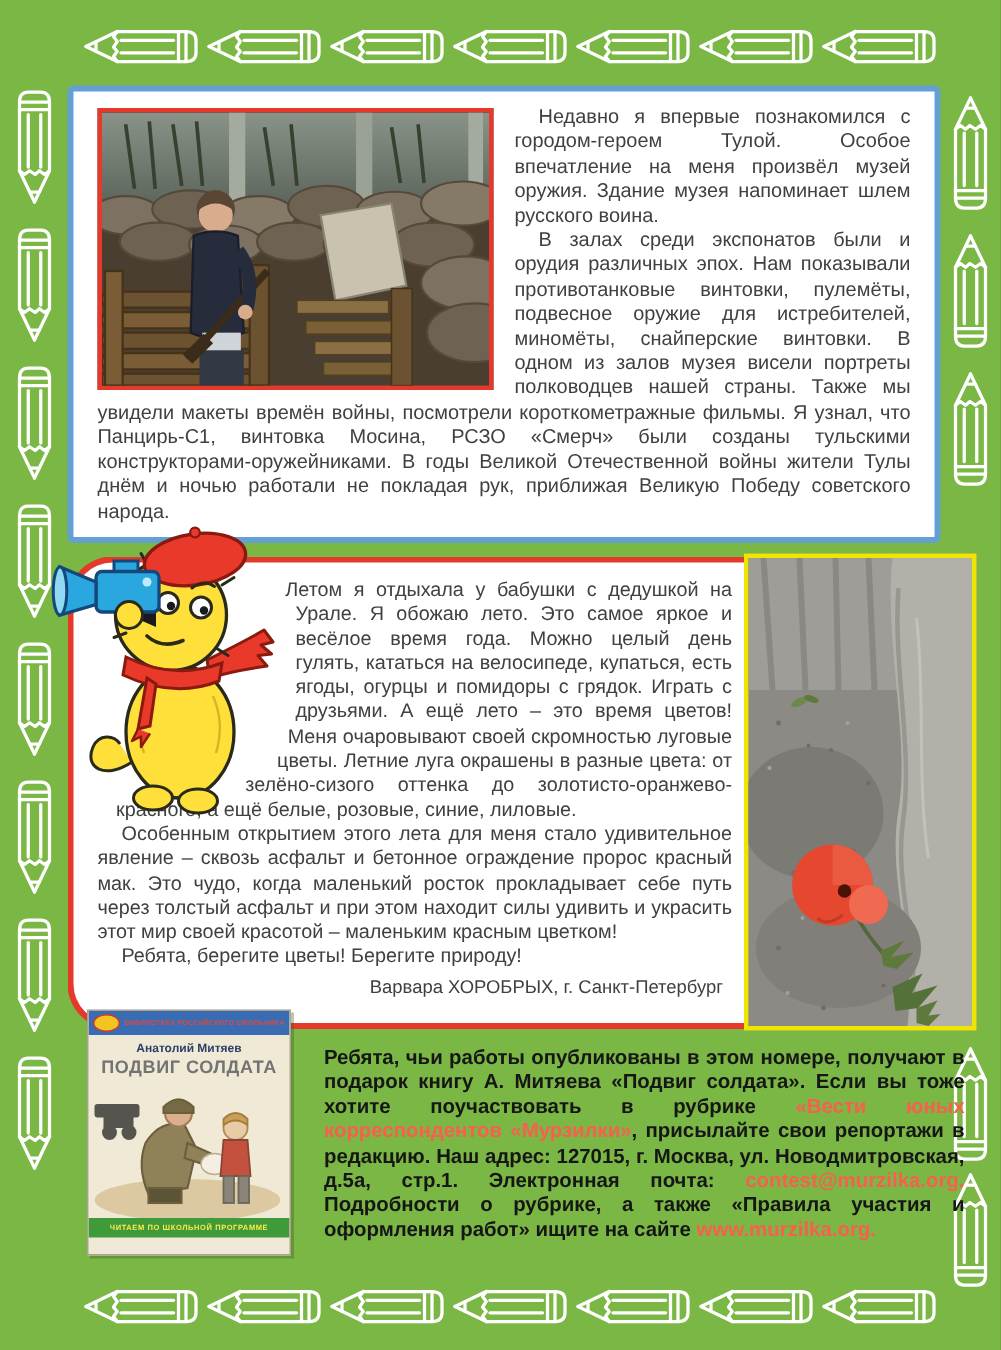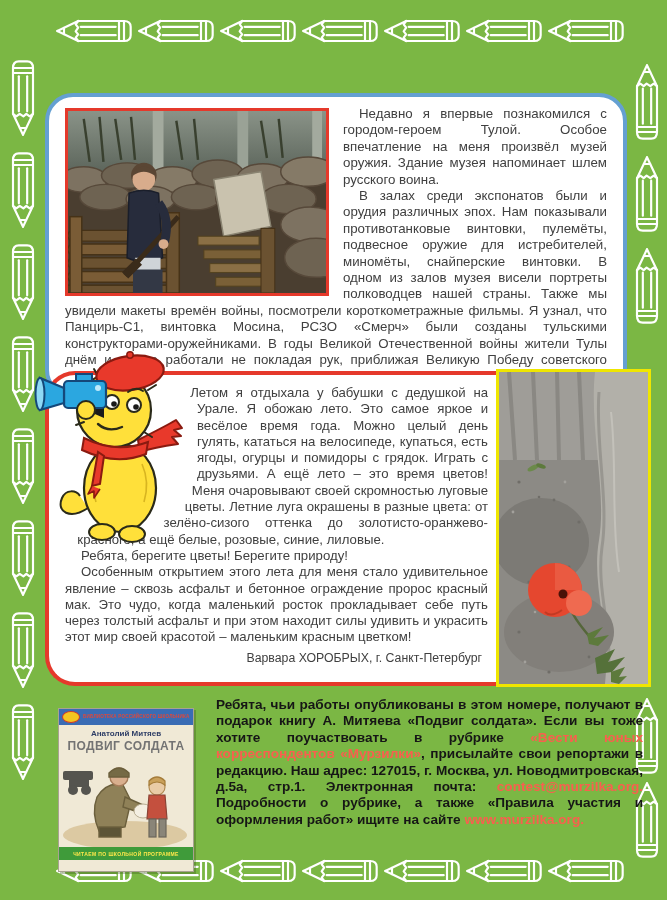--- a/index.html
+++ b/index.html
@@ -11,23 +11,22 @@
   
   .pencil { position:absolute; width:80px; height:30px; }
   .pencil svg { width:100%; height:100%; display:block; }
   .rot-up   { transform-origin:40px 15px; transform:rotate(90deg); }
   .rot-down { transform-origin:40px 15px; transform:rotate(-90deg); }
 
   
   .top-box {
     position:absolute; left:45px; top:57px; width:582px; height:305px;
     box-sizing:border-box; background:#ffffff;
-    border:4px solid #64a0d2; border-radius:28px;
+    border:4px solid #64a0d2; border-radius:4px;
     padding:9px 16px 6px 16px;
-    margin-top:36px;
   }
   .letter-text { font-size:13.3px; line-height:16.4px; color:#404040; text-align:justify; }
   .letter-text p { margin:0; text-indent:16px; }
   .trench-photo {
     float:left; width:258px; height:182px; border:3px solid #e5392b;
     margin:2px 14px 4px 0; background:#4f4a40;
   }
   .trench-photo svg, .poppy-photo svg { display:block; width:100%; height:100%; }
   .signature { text-align:right; font-size:12.3px; color:#404040; margin-top:5px; padding-right:6px; }
 
@@ -45,21 +44,21 @@
   }
   .poppy-photo {
     position:absolute; left:496px; top:369px; width:155px; height:318px;
     box-sizing:border-box; border:3px solid #efe600; background:#8c8a85; z-index:4;
   }
   .mascot { position:absolute; left:26px; top:348px; width:160px; height:198px; z-index:6; }
   .mascot svg { width:100%; height:100%; display:block; }
 
   
   .book-cover {
-    position:absolute; left:58px; top:708px; width:134px; height:162px;
+    position:absolute; left:58px; top:673px; width:134px; height:162px;
     background:#f0e9d6; border:1px solid #a8a291; box-shadow:2px 2px 0 rgba(60,90,30,.35);
     overflow:hidden;
   }
   .book-band-top {
     height:16px; background:#3a6cb4; display:flex; align-items:center; gap:3px; padding:0 3px;
   }
   .book-logo { width:16px; height:10px; border-radius:50%; background:#f4c520; border:1.5px solid #d03a2a; flex:0 0 auto; }
   .book-series { font-size:4.6px; font-weight:bold; color:#e0483a; letter-spacing:.2px; line-height:1.1; }
   .book-author { text-align:center; font-size:8px; font-weight:bold; color:#2e3e66; margin-top:4px; }
   .book-title  { text-align:center; font-size:12px; font-weight:bold; color:#737373; letter-spacing:.4px; margin-top:1px; }
@@ -314,22 +313,22 @@
     <div class="letter-text">
       <p>Недавно я впервые познакомился с городом-героем Тулой. Особое впечатление на меня произвёл музей оружия. Здание музея напоминает шлем русского воина.</p>
       <p>В залах среди экспонатов были и орудия различных эпох. Нам показывали противотанковые винтовки, пулемёты, подвесное оружие для истребителей, миномёты, снайперские винтовки. В одном из залов музея висели портреты полководцев нашей страны. Также мы увидели макеты времён войны, посмотрели короткометражные фильмы. Я узнал, что Панцирь-С1, винтовка Мосина, РСЗО «Смерч» были созданы тульскими конструкторами-оружейниками. В годы Великой Отечественной войны жители Тулы днём и ночью работали не покладая рук, приближая Великую Победу советского народа.</p>
     </div>
   </section>
 
   <section class="mid-box">
     <div class="mascot-spacer"></div>
     <div class="letter-text">
       <p style="text-indent:0">Летом я отдыхала у бабушки с дедушкой на Урале. Я обожаю лето. Это самое яркое и весёлое время года. Можно целый день гулять, кататься на велосипеде, купаться, есть ягоды, огурцы и помидоры с грядок. Играть с друзьями. А ещё лето – это время цветов! Меня очаровывают своей скромностью луговые цветы. Летние луга окрашены в разные цвета: от зелёно-сизого оттенка до золотисто-оранжево-красного, а ещё белые, розовые, синие, лиловые.</p>
+      <p>Особенным открытием этого лета для меня стало удивительное явление – сквозь асфальт и бетонное ограждение пророс красный мак. Это чудо, когда маленький росток прокладывает себе путь через толстый асфальт и при этом находит силы удивить и украсить этот мир своей красотой – маленьким красным цветком!</p>
       <p>Ребята, берегите цветы! Берегите природу!</p>
-      <p>Особенным открытием этого лета для меня стало удивительное явление – сквозь асфальт и бетонное ограждение пророс красный мак. Это чудо, когда маленький росток прокладывает себе путь через толстый асфальт и при этом находит силы удивить и украсить этот мир своей красотой – маленьким красным цветком!</p>
     </div>
     <div class="signature">Варвара ХОРОБРЫХ, г. Санкт-Петербург</div>
   </section>
 
   <div class="poppy-photo">
     <svg viewBox="0 0 149 312" preserveAspectRatio="none">
       <rect x="0" y="0" width="149" height="312" fill="#8c8a85"></rect>
       <rect x="0" y="0" width="149" height="88" fill="#9f9d98"></rect>
       <path d="M10,0 L16,88 M34,0 L38,88 M58,0 L60,88 M80,0 L84,88" stroke="#8a8883" stroke-width="4" fill="none"></path>
       <path d="M96,0 C90,55 108,120 100,168 C92,215 112,258 106,312 L149,312 L149,0 Z" fill="#b2b0a9"></path>

